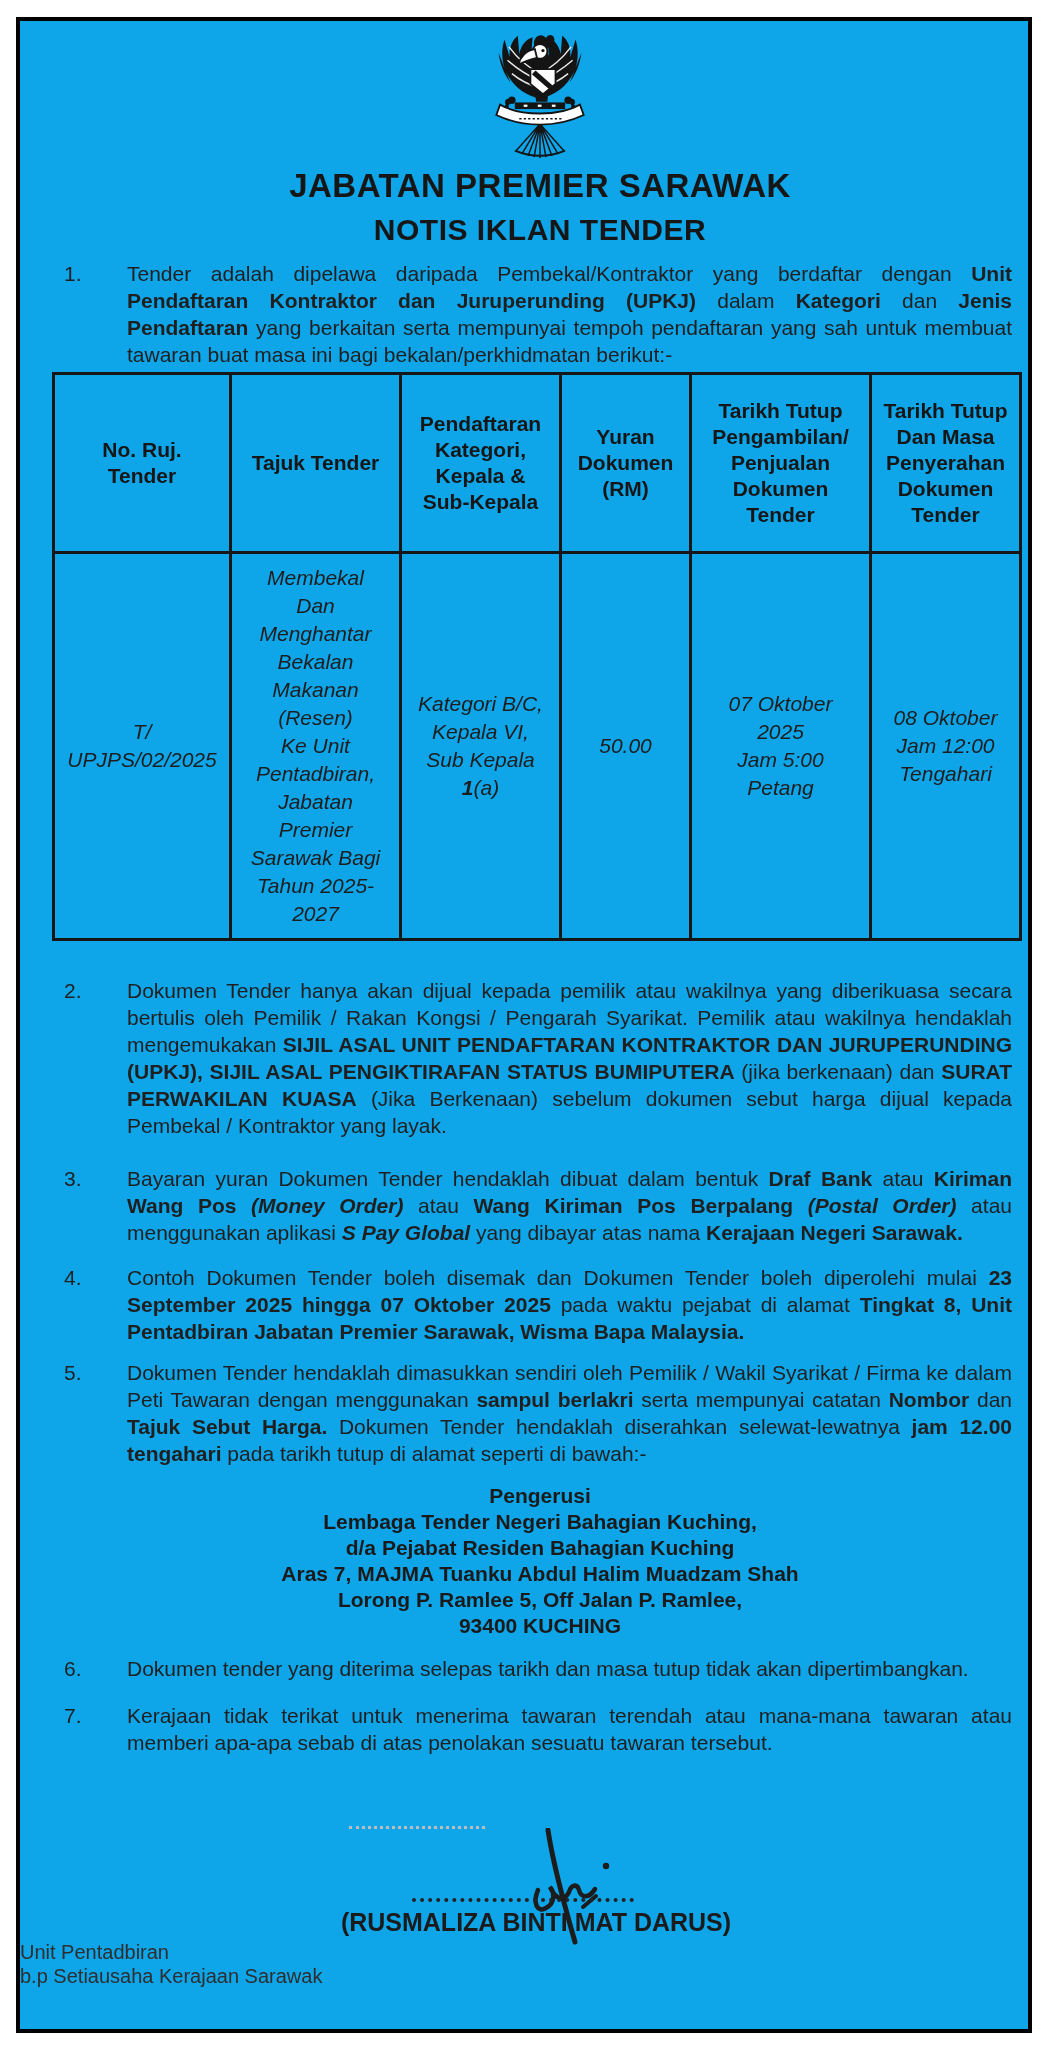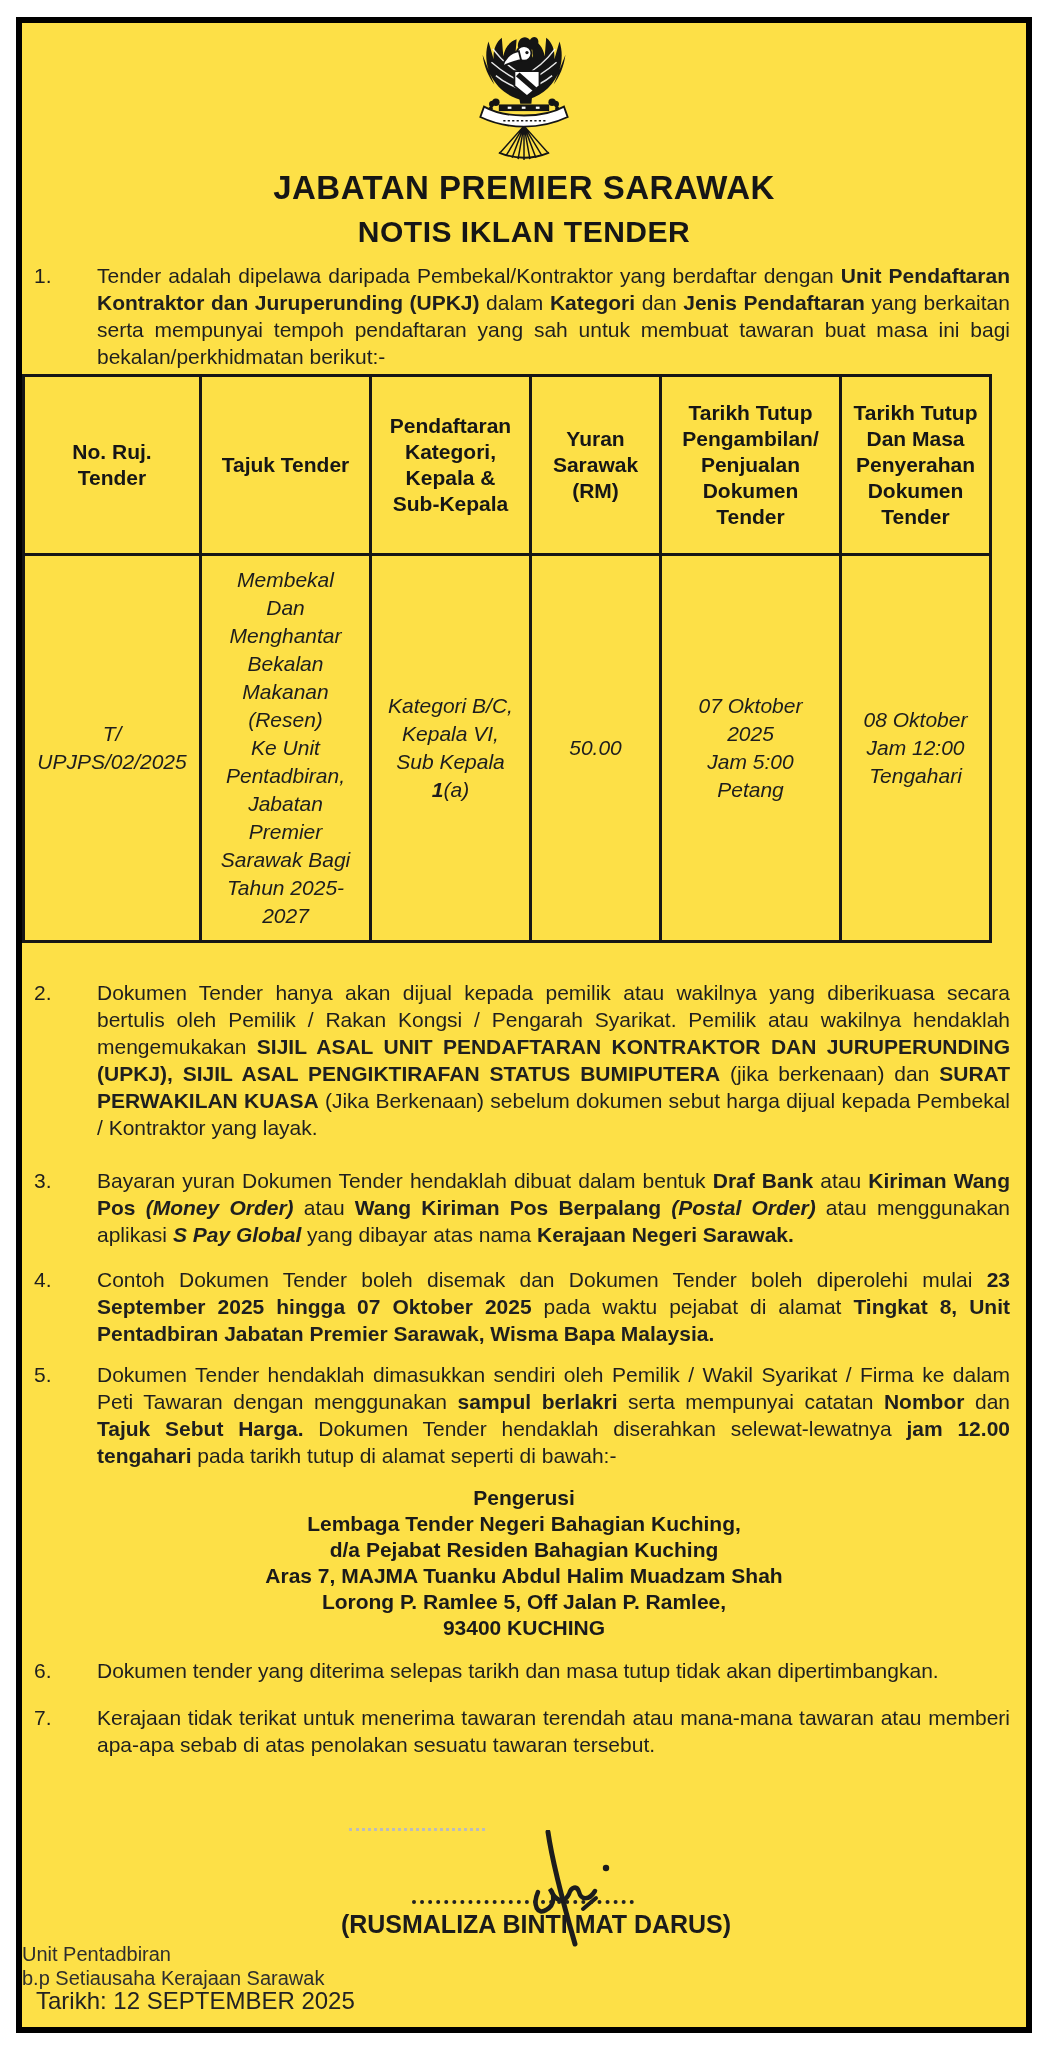--- a/index.html
+++ b/index.html
@@ -3,21 +3,21 @@
 <meta charset="utf-8">
 <style>
   html,body{margin:0;padding:0;}
   body{
     width:1064px;height:2048px;background:#ffffff;position:relative;overflow:hidden;
     font-family:"Liberation Sans","DejaVu Sans",sans-serif;color:#1d1d1d;
     -webkit-font-smoothing:antialiased;
   }
   .frame{
     position:absolute;left:16px;top:17px;width:1016px;height:2016px;
-    border:6px solid #000000;box-sizing:border-box;background:#fde047;
+    border:4px solid #000000;box-sizing:border-box;background:#0ea5e9;padding-left:32px;
   }
   .emblem{display:block;margin:8px auto 0 auto;}
   .title{margin:4px 0 0 0;text-align:center;font-size:33px;line-height:36px;font-weight:700;letter-spacing:.5px;color:#161616;}
   .subtitle{margin:10px 0 1px 0;text-align:center;font-size:30px;line-height:32px;font-weight:700;letter-spacing:.5px;color:#161616;}
   .npara{display:flex;margin:0 16px 0 12px;font-size:21px;line-height:27px;color:#1f1f1f;}
   .npara .num{flex:none;width:63px;}
   .npara .body{flex:1;text-align:justify;}
   .npara.p1{margin-top:14px;}
   .npara.p2{margin-top:36px;}
   .npara.p3{margin-top:26px;}
@@ -122,21 +122,21 @@
     <thead>
       <tr>
         <th>No. Ruj.
 Tender</th>
         <th>Tajuk Tender</th>
         <th>Pendaftaran
 Kategori,
 Kepala &amp;
 Sub-Kepala</th>
         <th>Yuran
-Sarawak
+Dokumen
 (RM)</th>
         <th>Tarikh Tutup
 Pengambilan/
 Penjualan
 Dokumen
 Tender</th>
         <th>Tarikh Tutup
 Dan Masa
 Penyerahan
 Dokumen
@@ -218,14 +218,13 @@
         <path d="M97,79 L110,68" stroke-width="4"></path>
         <circle cx="120" cy="38" r="3.2" fill="#1c1c1c" stroke="none"></circle>
       </g>
     </svg>
     <div class="sig-dots"></div>
     <div class="sig-name">(RUSMALIZA BINTI MAT DARUS)</div>
     <div class="sig-unit">Unit Pentadbiran</div>
     <div class="sig-behalf">b.p Setiausaha Kerajaan Sarawak</div>
   </div>
 
-  <div class="footer-date">Tarikh: 12 SEPTEMBER 2025</div>
 </div>
 
 </body></html>

